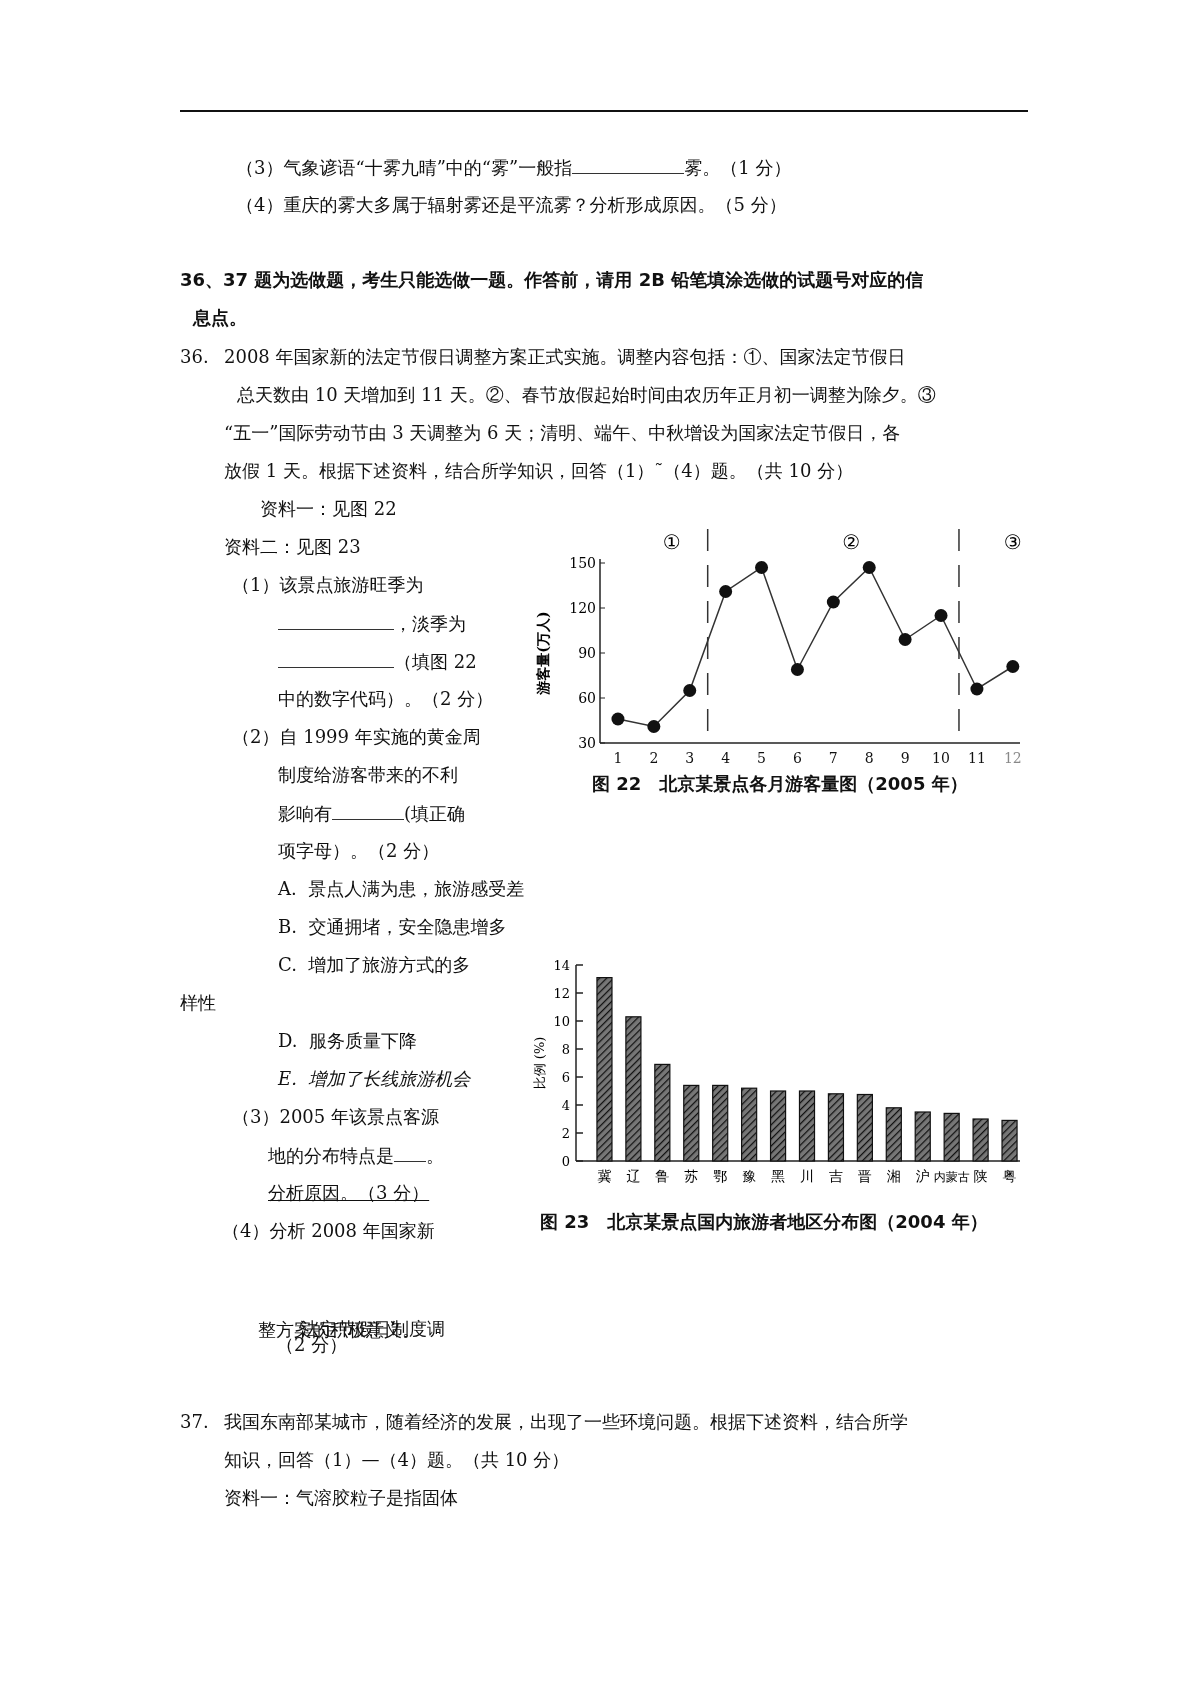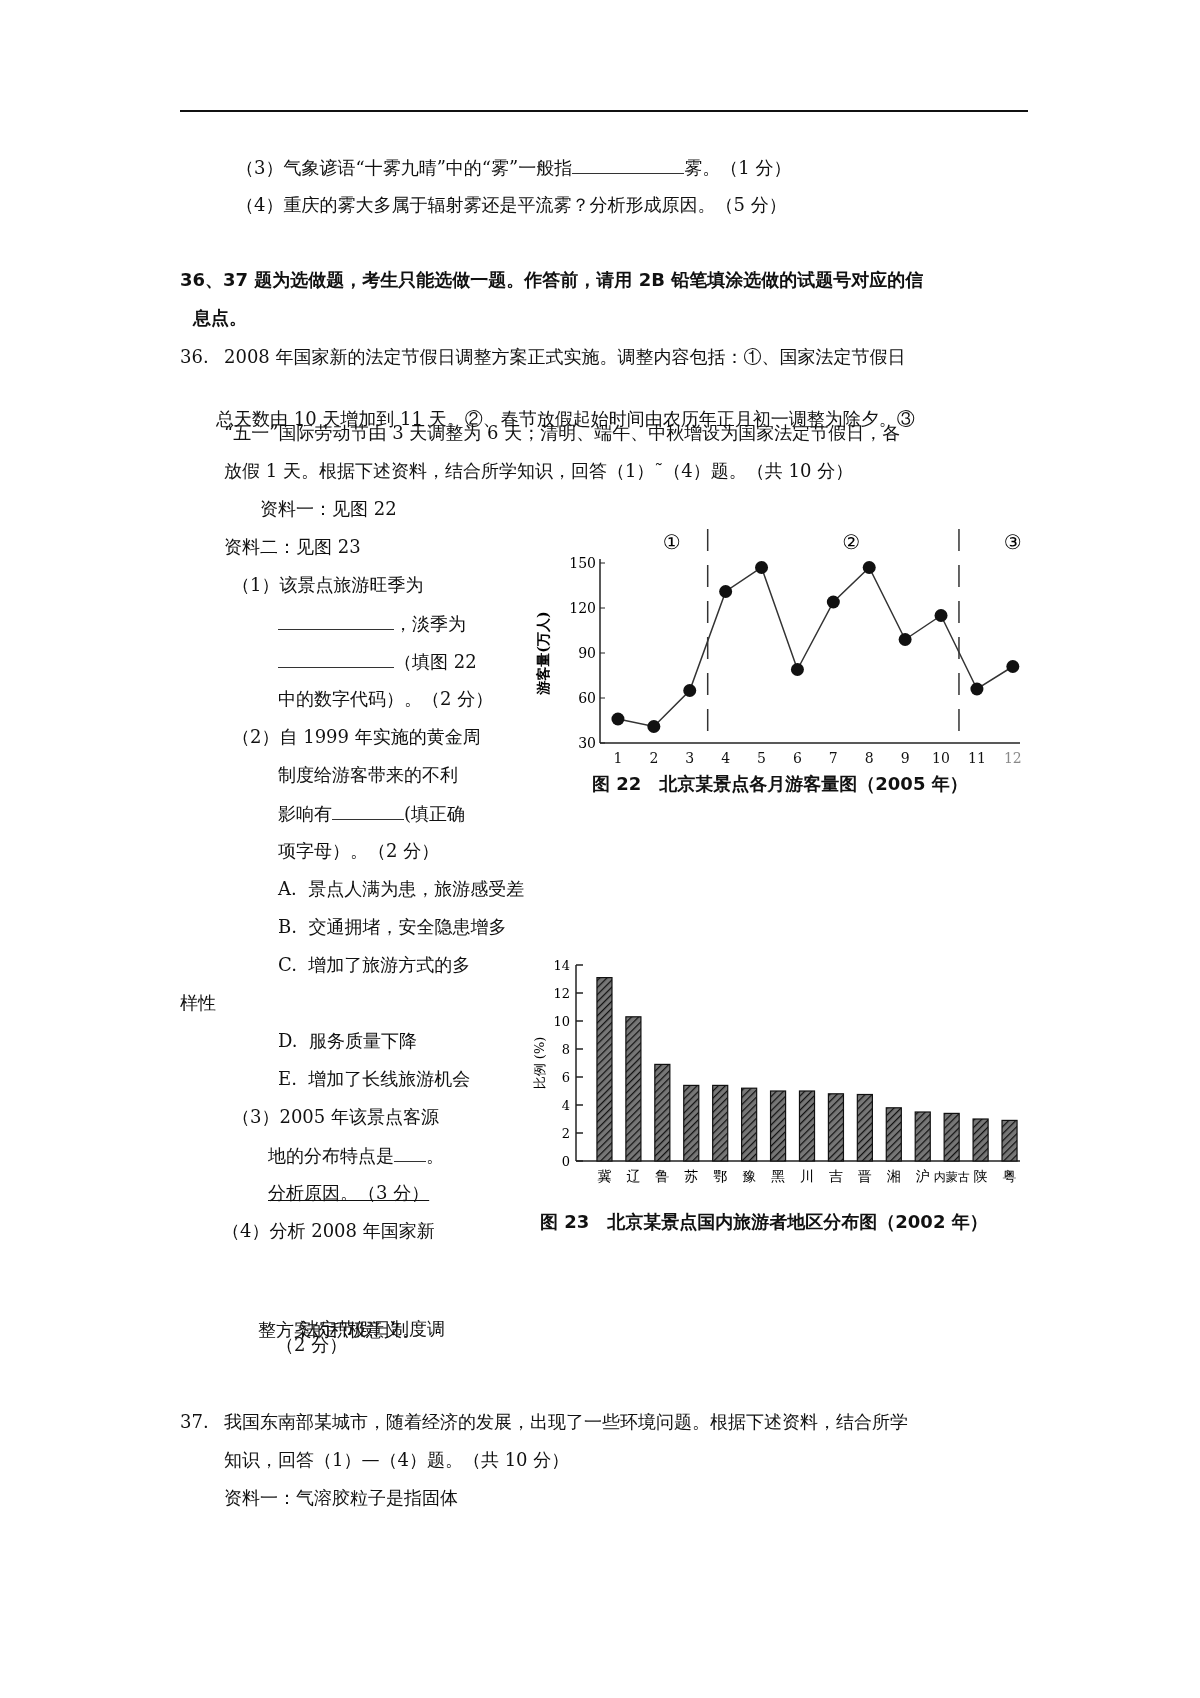--- a/index.html
+++ b/index.html
@@ -21,21 +21,21 @@
 <div class="abs t" style="left:236px;top:155px;">
   <span>（3）气象谚语“十雾九晴”中的“雾”一般指</span><span class="blank" style="width:112px;"></span><span>雾。（1 分）</span>
 </div>
 <div class="abs t" style="left:236px;top:193px;">（4）重庆的雾大多属于辐射雾还是平流雾？分析形成原因。（5 分）</div>
 
 <div class="abs b" style="left:180px;top:268px;">36、37 题为选做题，考生只能选做一题。作答前，请用 2B 铅笔填涂选做的试题号对应的信</div>
 <div class="abs b" style="left:180px;top:306px;margin-left:13px;">息点。</div>
 
 <div class="abs t" style="left:180px;top:345px;">36.</div>
 <div class="abs t" style="left:224px;top:345px;">2008 年国家新的法定节假日调整方案正式实施。调整内容包括：①、国家法定节假日</div>
-<div class="abs t" style="left:216px;top:383px;margin-top:24px;">总天数由 10 天增加到 11 天。②、春节放假起始时间由农历年正月初一调整为除夕。③</div>
+<div class="abs t" style="left:237px;top:383px;">总天数由 10 天增加到 11 天。②、春节放假起始时间由农历年正月初一调整为除夕。③</div>
 <div class="abs t" style="left:224px;top:421px;">“五一”国际劳动节由 3 天调整为 6 天；清明、端午、中秋增设为国家法定节假日，各</div>
 <div class="abs t" style="left:224px;top:459px;">放假 1 天。根据下述资料，结合所学知识，回答（1）˜（4）题。（共 10 分）</div>
 
 <div class="abs t" style="left:224px;top:497px;margin-left:36px;">资料一：见图 22</div>
 <div class="abs t" style="left:224px;top:535px;">资料二：见图 23</div>
 
 <div class="abs t" style="left:232px;top:573px;">（1）该景点旅游旺季为</div>
 <div class="abs t" style="left:278px;top:611px;">
   <span class="blank" style="width:116px;"></span><span>，淡季为</span>
 </div>
@@ -49,21 +49,21 @@
 <div class="abs t" style="left:278px;top:801px;">
   <span>影响有</span><span class="blank" style="width:72px;"></span><span>(填正确</span>
 </div>
 <div class="abs t" style="left:278px;top:839px;">项字母）。（2 分）</div>
 
 <div class="abs t" style="left:278px;top:877px;"><span>A.</span>&nbsp; <span>景点人满为患，旅游感受差</span></div>
 <div class="abs t" style="left:278px;top:915px;"><span>B.</span>&nbsp; <span>交通拥堵，安全隐患增多</span></div>
 <div class="abs t" style="left:278px;top:953px;"><span>C.</span>&nbsp; <span>增加了旅游方式的多</span></div>
 <div class="abs t" style="left:180px;top:991px;">样性</div>
 <div class="abs t" style="left:278px;top:1029px;"><span>D.</span>&nbsp; <span>服务质量下降</span></div>
-<div class="abs t" style="left:278px;top:1067px;"><span>E.</span>&nbsp; <span>增加了长线旅游机会</span></div>
+<div class="abs t" style="left:278px;top:1067px;font-style:italic;"><span>E.</span>&nbsp; <span>增加了长线旅游机会</span></div>
 
 <div class="abs t" style="left:232px;top:1105px;">（3）2005 年该景点客源</div>
 <div class="abs t" style="left:268px;top:1143px;">
   <span>地的分布特点是</span><span class="blank" style="width:32px;"></span><span>。</span>
 </div>
 <div class="abs t" style="left:268px;top:1181px;text-decoration:underline;">分析原因。（3 分）</div>
 
 <div class="abs t" style="left:222px;top:1219px;">（4）分析 2008 年国家新</div>
 <div class="abs t" style="left:258px;top:1317px;margin-left:43px;">法定节假日制度调</div>
 <div class="abs t" style="left:258px;top:1295px;margin-top:23px;">整方案的积极意义。</div>
@@ -172,13 +172,13 @@
     <text x="363.79999999999995" y="226" text-anchor="middle" font-size="14">湘</text>
     <rect x="385.2106666666666" y="157" width="15.045333333333334" height="49" fill="url(#hatch)" stroke="#111" stroke-width="1.2"></rect>
     <text x="392.7333333333333" y="226" text-anchor="middle" font-size="14">沪</text>
     <rect x="414.14399999999995" y="158.4" width="15.045333333333334" height="47.599999999999994" fill="url(#hatch)" stroke="#111" stroke-width="1.2"></rect>
     <text x="421.66666666666663" y="226" text-anchor="middle" font-size="12">内蒙古</text>
     <rect x="443.0773333333333" y="164" width="15.045333333333334" height="42" fill="url(#hatch)" stroke="#111" stroke-width="1.2"></rect>
     <text x="450.59999999999997" y="226" text-anchor="middle" font-size="14">陕</text>
     <rect x="472.0106666666666" y="165.4" width="15.045333333333334" height="40.599999999999994" fill="url(#hatch)" stroke="#111" stroke-width="1.2"></rect>
     <text x="479.5333333333333" y="226" text-anchor="middle" font-size="14">粤</text>
   </svg>
-<div class="abs cap" style="left:540px;top:1210px;">图 23　北京某景点国内旅游者地区分布图（2002 年）</div>
+<div class="abs cap" style="left:540px;top:1210px;">图 23　北京某景点国内旅游者地区分布图（2004 年）</div>
 
 </body></html>

